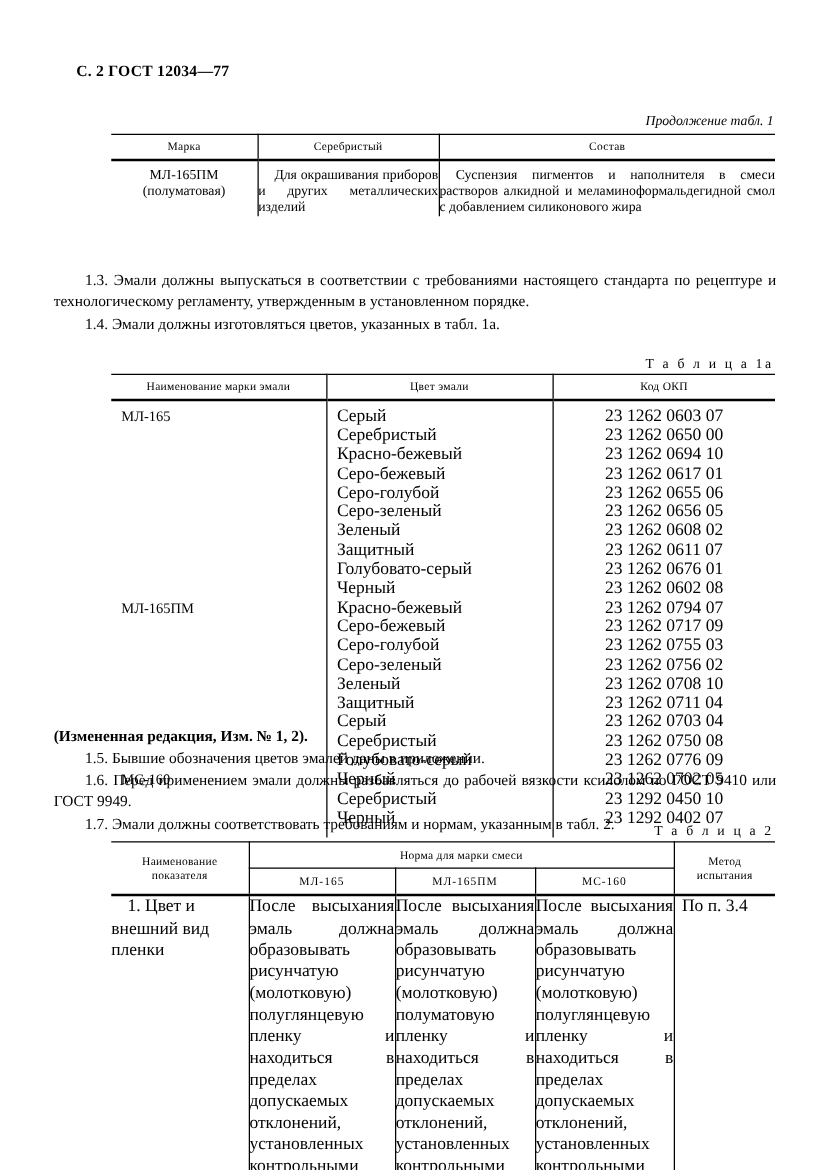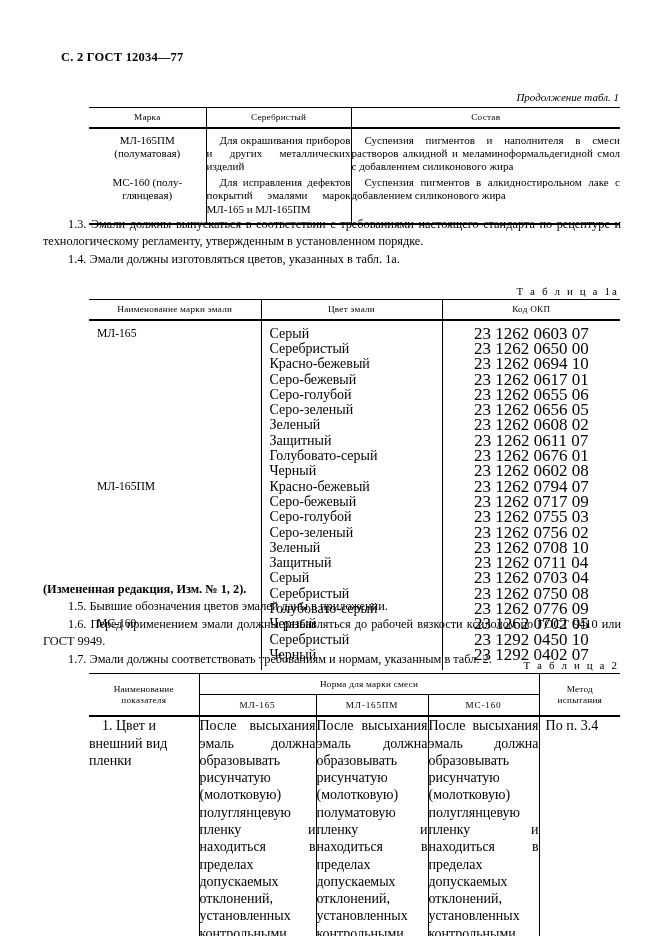--- a/index.html
+++ b/index.html
@@ -130,21 +130,21 @@
     font-size: 11.6px;
     line-height: 15.3px;
   }
   #table1a .color-col {
     padding: 0 0 0 8px;
     font-size: 14px;
     line-height: 15.3px;
   }
   #table1a .okp-col {
     padding: 0 0 0 0;
-    font-size: 17px;
+    font-size: 14px;
     line-height: 15.3px;
     text-align: center;
   }
   .rowline { display: block; height: 15.3px; white-space: nowrap; }
   .rowline.blank { color: transparent; }
 
   
   #table2 {
     left: 85px;
     top: 673px;
@@ -200,32 +200,20 @@
       <tr>
         <td class="ccell br bt2" style="text-align:center;padding-top:5px;">
           <p class="nowrap">МЛ-165ПМ</p>
           <p class="nowrap">(полуматовая)</p>
         </td>
         <td class="jcell br bt2" style="padding-top:5px;">
           <p class="ind">Для окрашивания приборов и других металлических изделий</p>
         </td>
         <td class="jcell bt2" style="padding-top:5px;">
           <p class="ind">Суспензия пигментов и наполнителя в смеси растворов алкидной и меламиноформальдегидной смол с добавлением силиконового жира</p>
-        </td>
-      </tr>
-      <tr>
-        <td class="ccell br bb2" style="text-align:center;padding-top:3px;padding-bottom:7px;">
-          <p class="nowrap">МС-160 (полу-</p>
-          <p class="nowrap">глянцевая)</p>
-        </td>
-        <td class="jcell br bb2" style="padding-top:3px;padding-bottom:7px;">
-          <p class="ind">Для исправления дефектов покрытий эмалями марок МЛ-165 и МЛ-165ПМ</p>
-        </td>
-        <td class="jcell bb2" style="padding-top:3px;padding-bottom:7px;">
-          <p class="ind">Суспензия пигментов в алкидностирольном лаке с добавлением силиконового жира</p>
         </td>
       </tr>
     </tbody>
   </table>
 
   <div class="para-block" style="top:216px;">
     <p>1.3. Эмали должны выпускаться в соответствии с требованиями настоящего стандарта по рецептуре и технологическому регламенту, утвержденным в установленном порядке.</p>
     <p>1.4. Эмали должны изготовляться цветов, указанных в табл. 1а.</p>
   </div>
 

